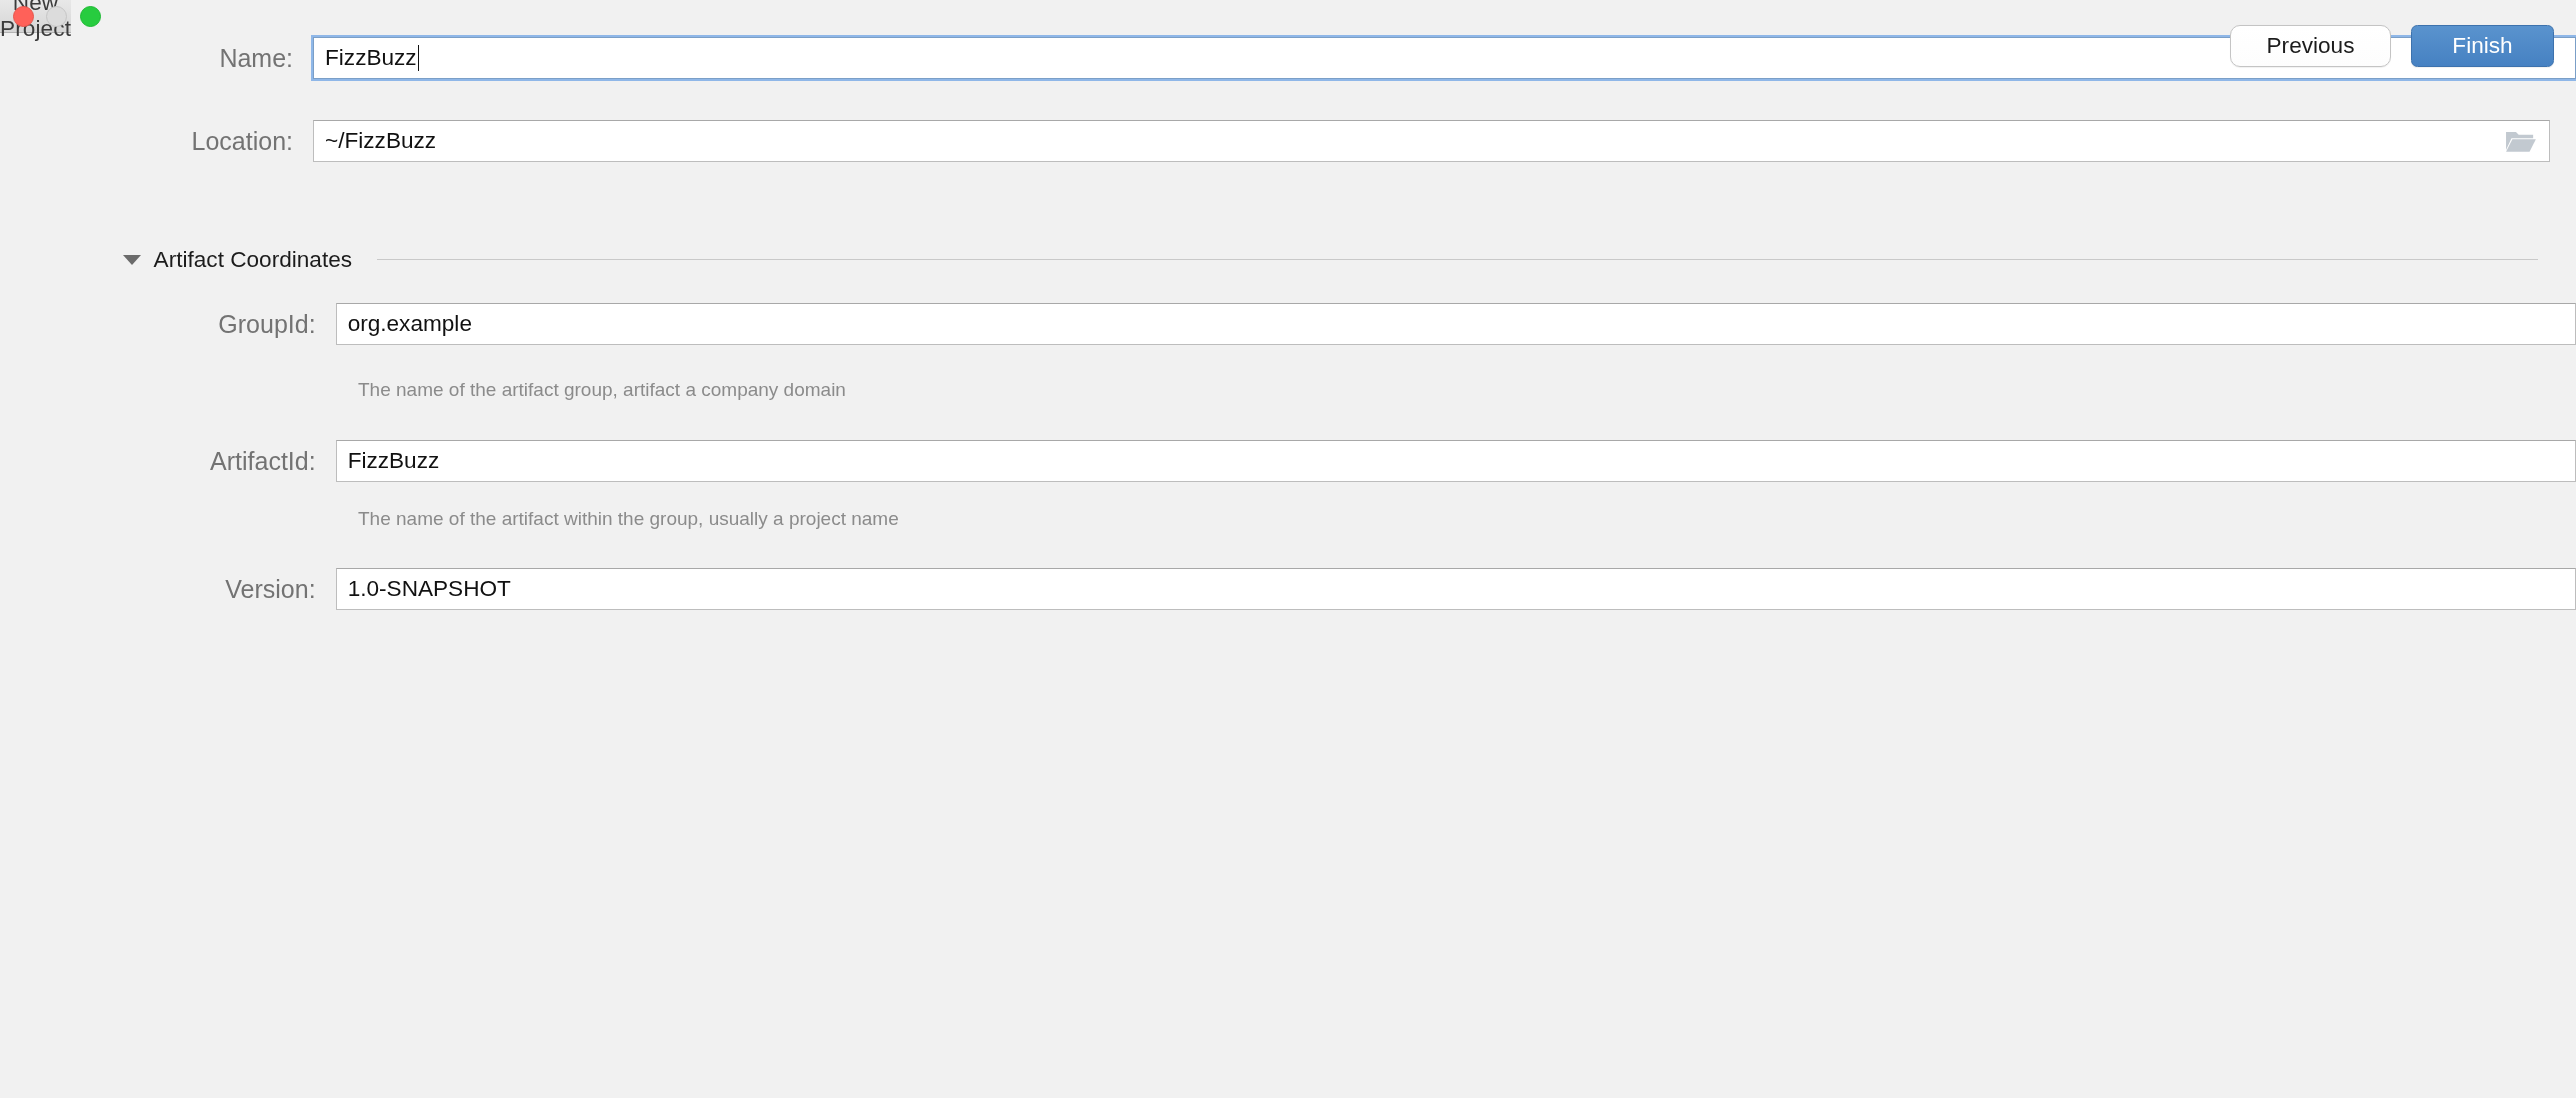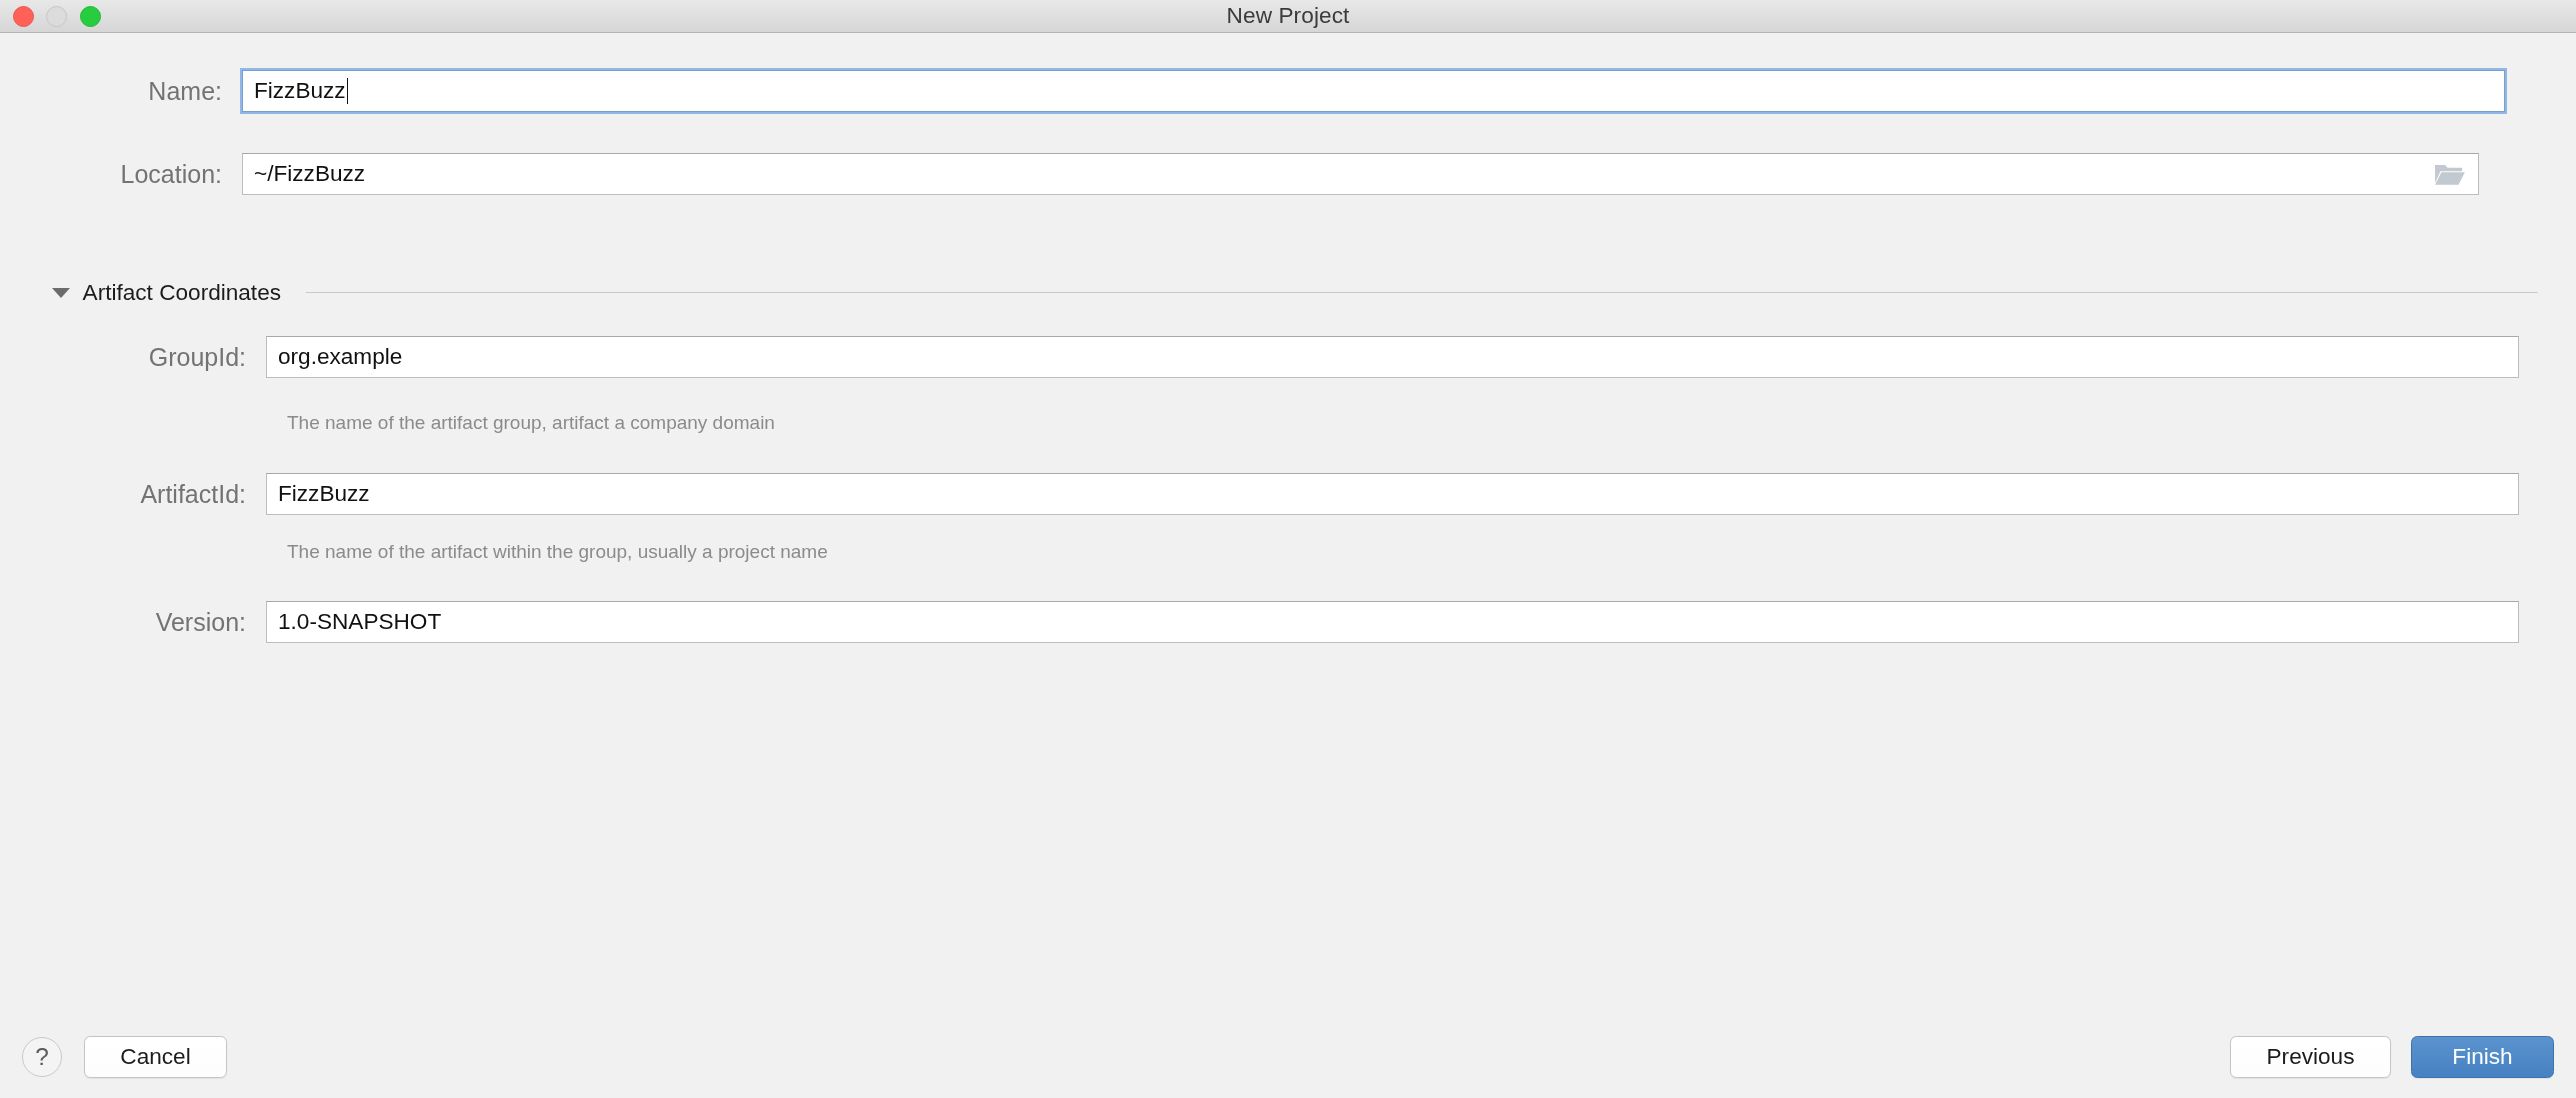--- a/index.html
+++ b/index.html
@@ -15,21 +15,21 @@
     -webkit-font-smoothing: antialiased;
     overflow: hidden;
   }
 
   .window {
     position: relative;
     width: 2576px;
     height: 1098px;
     background: #f1f1f1;
     display: flex;
-    flex-direction: column;
+    flex-direction: row;
     box-sizing: border-box;
   }
 
   
   .titlebar {
     position: relative;
     height: 33px;
     flex: 0 0 33px;
     background: linear-gradient(to bottom, #e8e8e8 0%, #d6d6d6 100%);
     border-bottom: 0.9px solid #b4b4b4;
@@ -303,19 +303,19 @@
     </div>
 
   </div>
 
   <div class="footer">
     <div class="footer-left">
       <div class="help-btn">?</div>
       <button class="btn" style="min-width:143px;">Cancel</button>
     </div>
     <div class="footer-right">
-      <button class="btn" style="min-width:161px;">Previous</button>
+      <button class="btn" style="min-width:161px;border-radius:10px;">Previous</button>
       <button class="btn primary" style="min-width:143px;">Finish</button>
     </div>
   </div>
 
 </div>
 
 
 </body></html>

